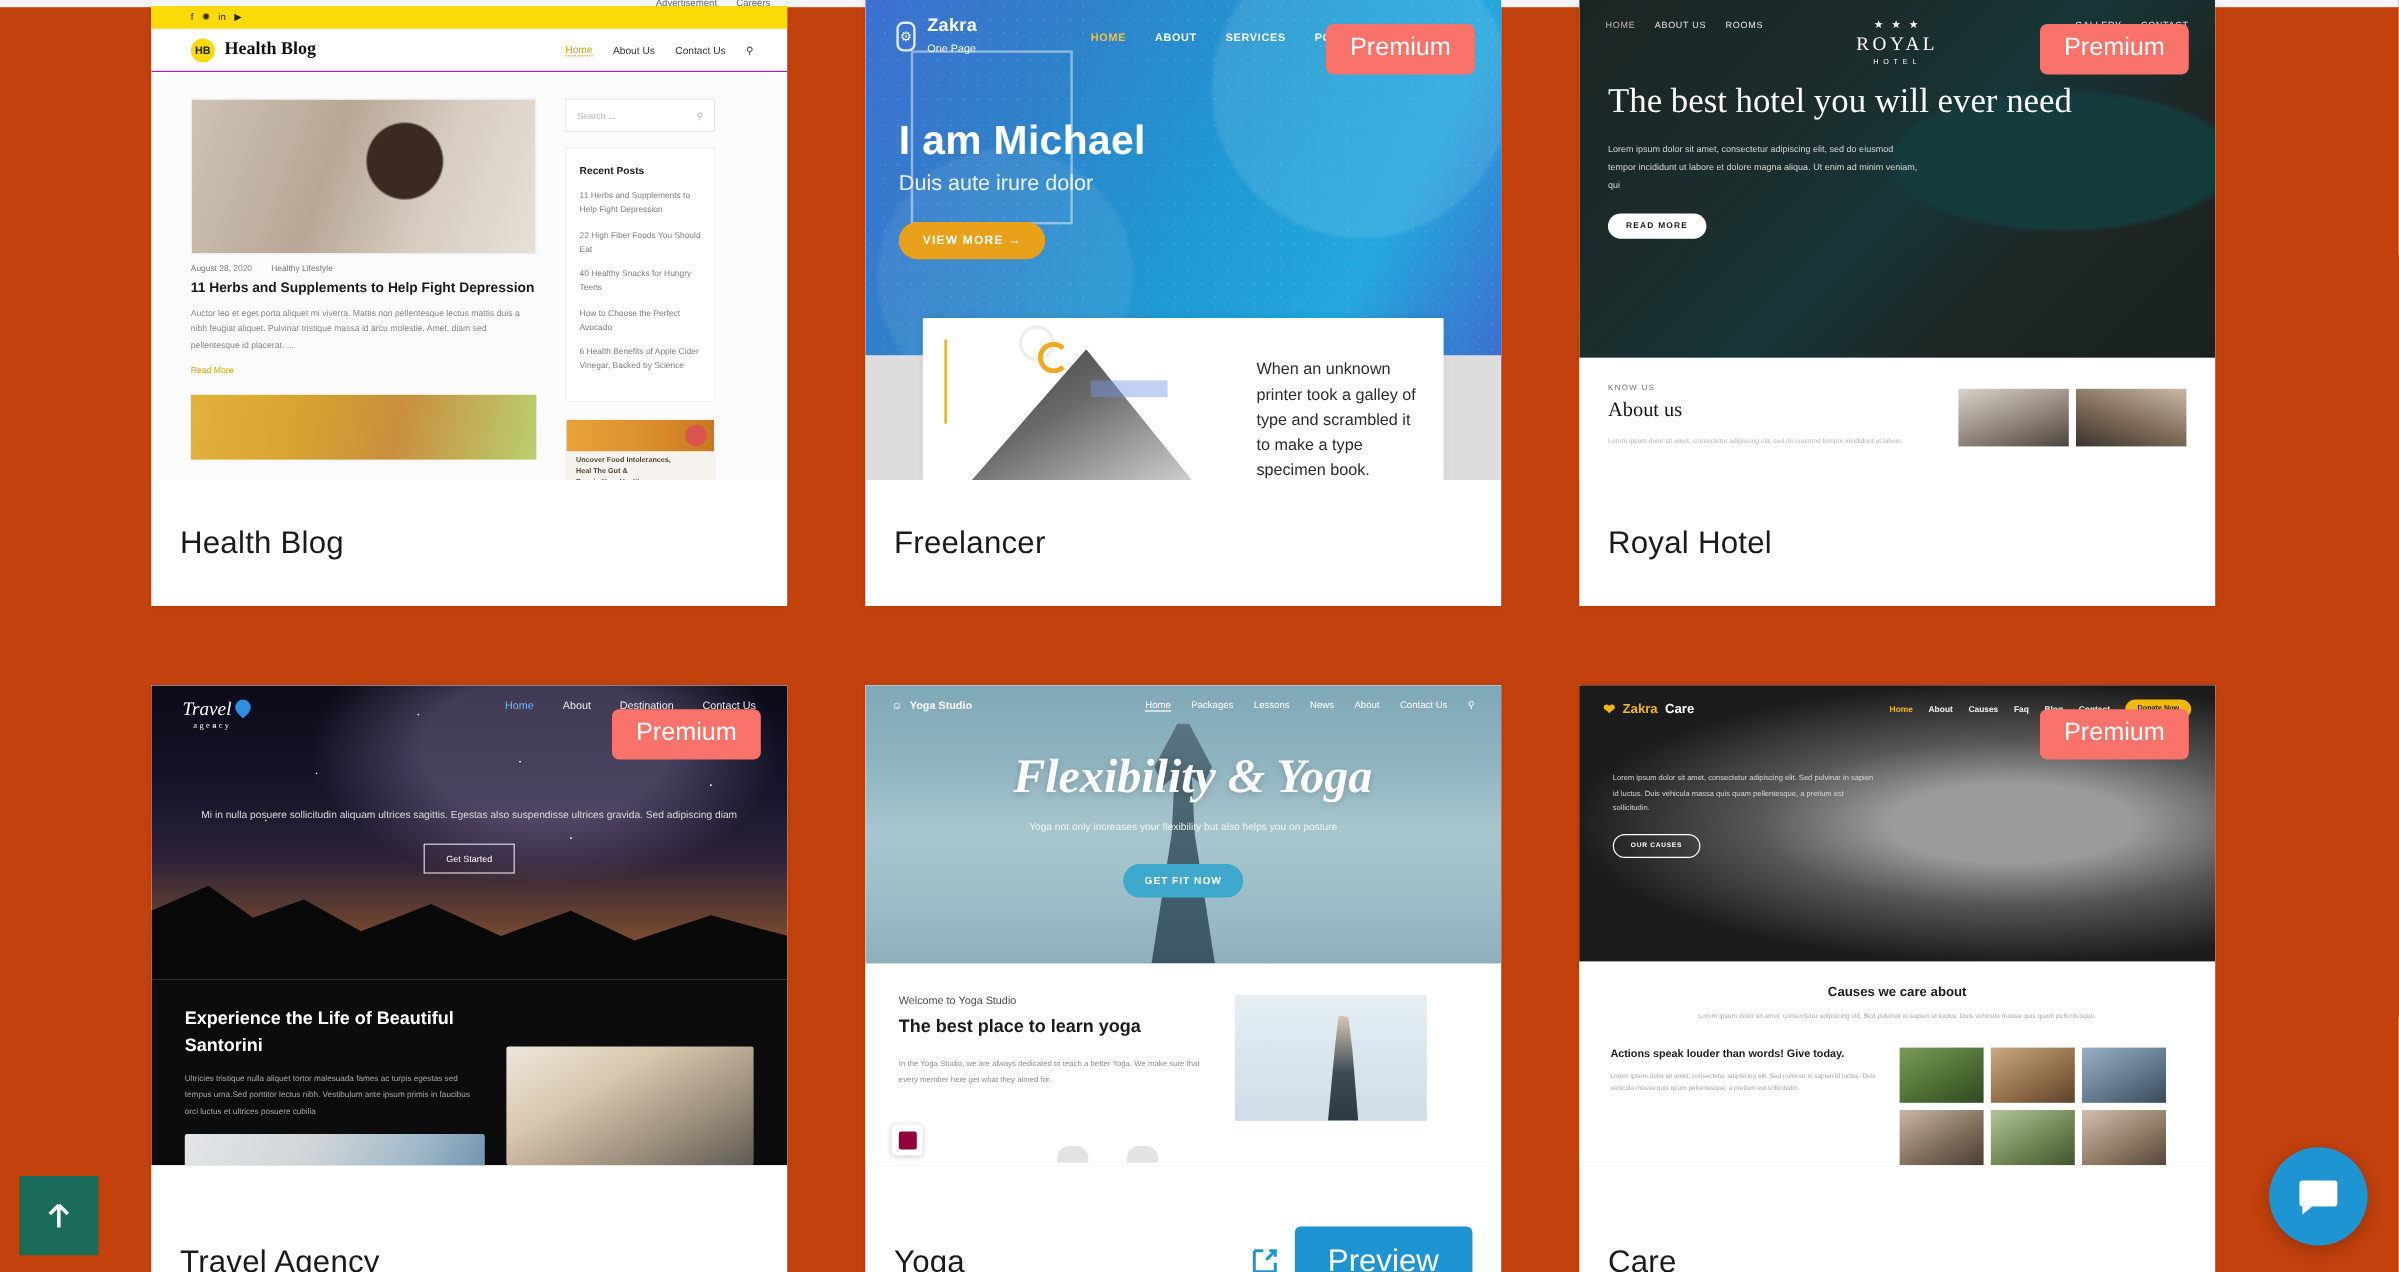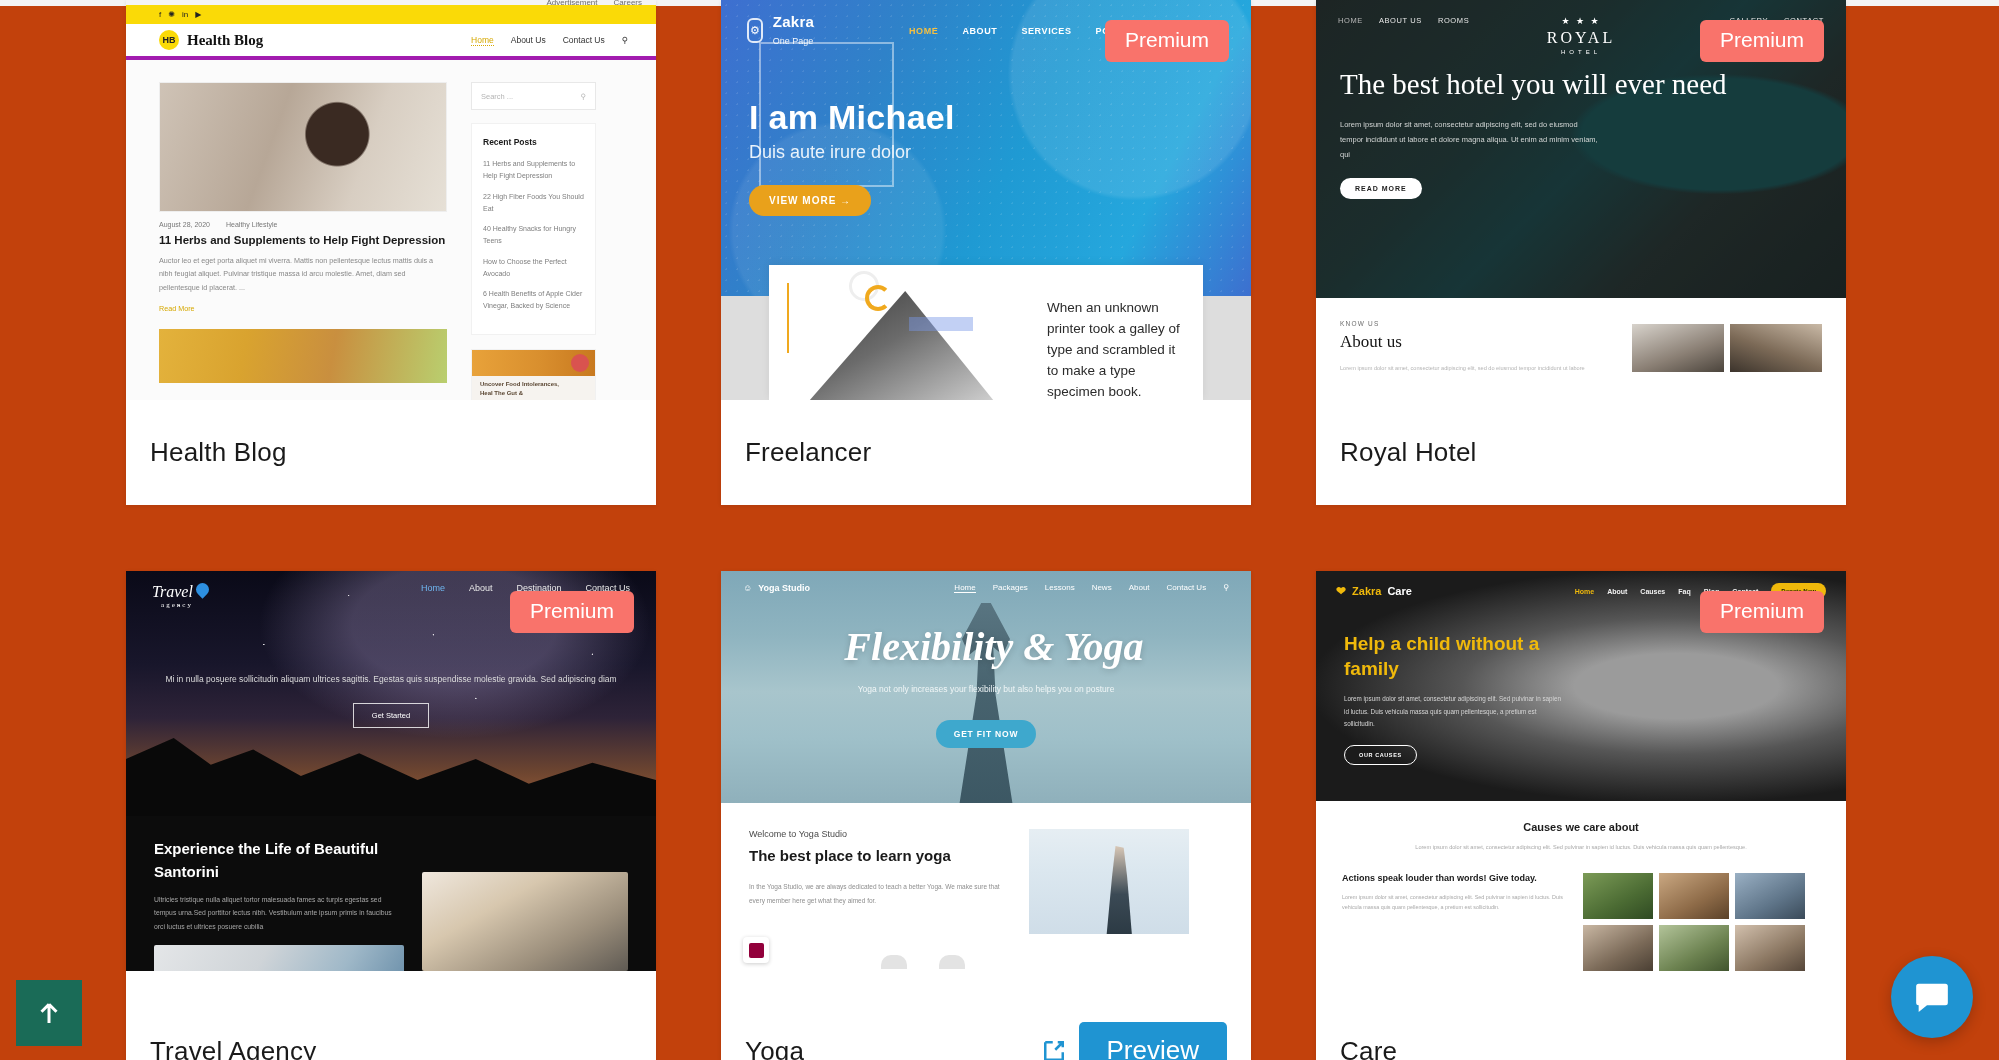--- a/index.html
+++ b/index.html
@@ -79,21 +79,21 @@
     background: #f4f4f4;
   }
   .hb-yellow {
     height: 19px; background: #fada07;
     display: flex; align-items: center; padding-left: 33px; gap: 7px;
   }
   .hb-soc { font-size: 8px; color: #222; }
   .hb-nav {
     height: 36px; background: #fff;
     display: flex; align-items: center; padding: 0 28px 0 33px;
-    border-bottom: 4px solid #a21caf;
+    border-bottom: 1px solid #a21caf;
   }
   .hb-logo { display: flex; align-items: center; gap: 8px; }
   .hb-dot {
     width: 20px; height: 20px; border-radius: 50%;
     background: #fada07; color: #222; font-size: 9px; font-weight: bold;
     display: flex; align-items: center; justify-content: center;
     font-family: "Liberation Sans", sans-serif;
   }
   .hb-brand { font-family: "Liberation Serif", serif; font-weight: bold; font-size: 15px; color: #111; }
   .hb-menu { margin-left: auto; display: flex; gap: 17px; align-items: center; font-size: 8.5px; color: #333; }
@@ -506,21 +506,21 @@
               <span class="tv-pin"></span>
             </span>
             <span class="tv-menu">
               <span class="act">Home</span>
               <span>About</span>
               <span>Destination</span>
               <span>Contact Us</span>
             </span>
           </div>
           <div class="tv-cen">
-            <div class="tv-p">Mi in nulla posuere sollicitudin aliquam ultrices sagittis. Egestas quis suspendisse molestie gravida. Sed adipiscing diam</div>
+            <div class="tv-p">Mi in nulla posuere sollicitudin aliquam ultrices sagittis. Egestas also suspendisse ultrices gravida. Sed adipiscing diam</div>
             <div class="tv-btn">Get Started</div>
           </div>
         </div>
         <div class="tv-low">
           <div class="tv-lt">
             <h3>Experience the Life of Beautiful Santorini</h3>
             <p>Ultricies tristique nulla aliquet tortor malesuada fames ac turpis egestas sed tempus urna.Sed porttitor lectus nibh. Vestibulum ante ipsum primis in faucibus orci luctus et ultrices posuere cubilia</p>
             <div class="img"></div>
           </div>
           <div class="tv-rt"></div>
@@ -595,21 +595,20 @@
               <span class="act">Home</span>
               <span>About</span>
               <span>Causes</span>
               <span>Faq</span>
               <span>Blog</span>
               <span>Contact</span>
               <span class="cr-don">Donate Now</span>
             </span>
           </div>
           <div class="cr-body">
-            <div class="cr-h1">Help a child without a family</div>
             <div class="cr-p">Lorem ipsum dolor sit amet, consectetur adipiscing elit. Sed pulvinar in sapien id luctus. Duis vehicula massa quis quam pellentesque, a pretium est sollicitudin.</div>
             <div class="cr-btn">OUR CAUSES</div>
           </div>
         </div>
         <div class="cr-low">
           <div class="cr-ct">Causes we care about</div>
           <div class="cr-cp">Lorem ipsum dolor sit amet, consectetur adipiscing elit. Sed pulvinar in sapien id luctus. Duis vehicula massa quis quam pellentesque.</div>
           <div class="cr-row">
             <div class="cr-left">
               <div class="cr-lt">Actions speak louder than words! Give today.</div>

